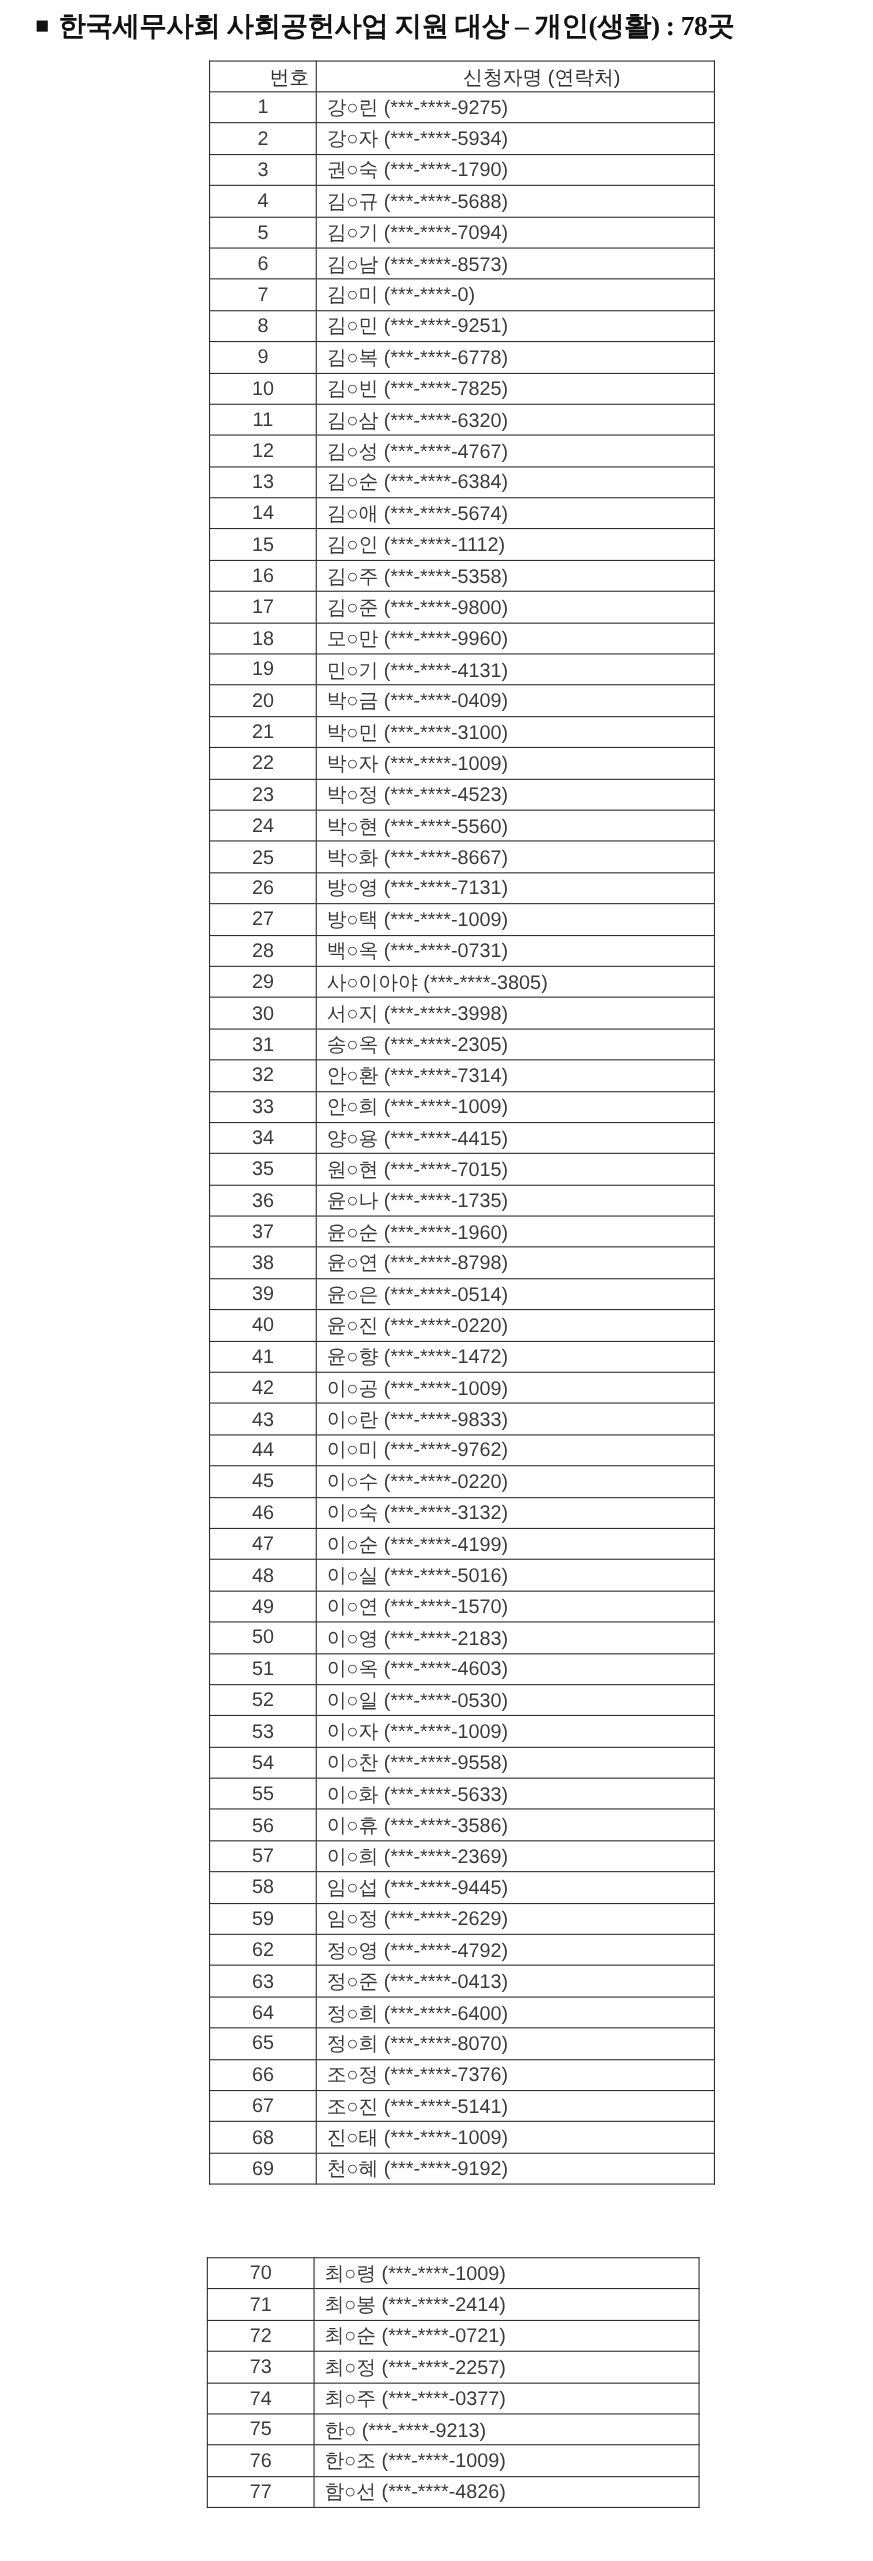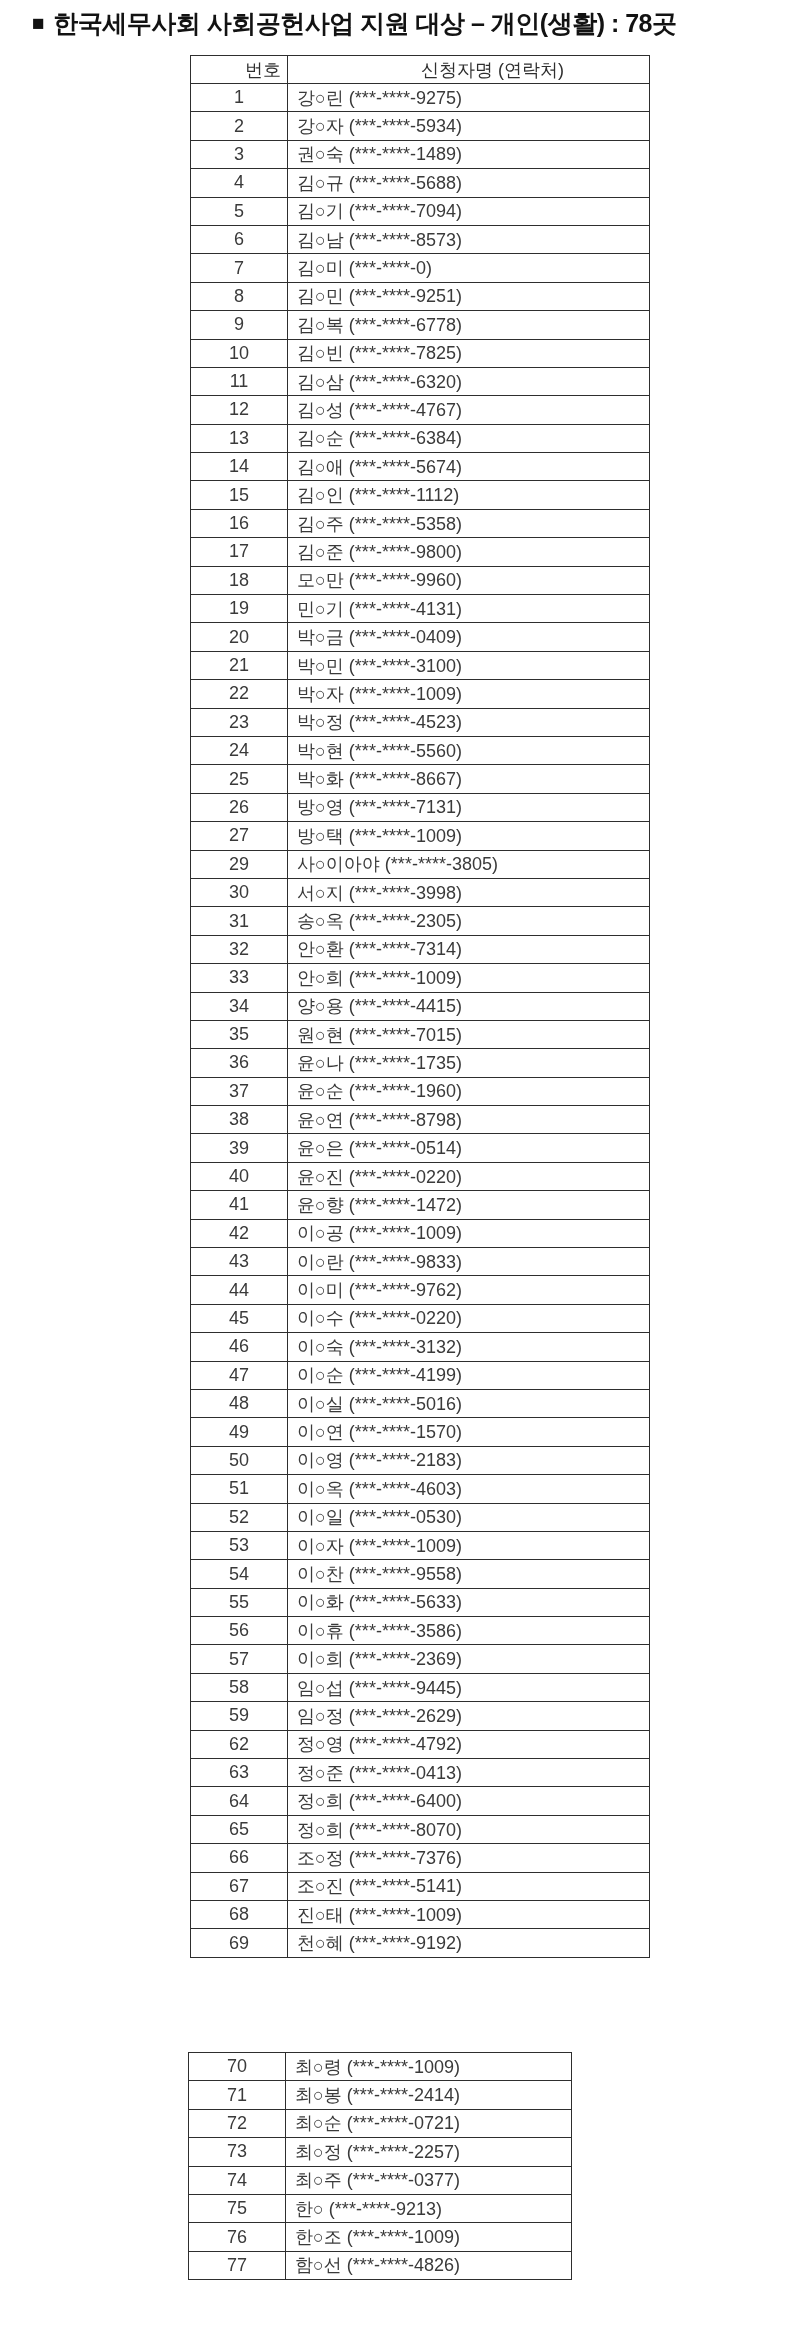--- a/index.html
+++ b/index.html
@@ -10,34 +10,35 @@
     font-family: "Liberation Sans", "DejaVu Sans", sans-serif;
   }
   .doc-title {
     position: absolute;
     left: 32px; top: 7px;
     font-size: 25px;
     font-weight: bold;
     color: #121212;
     white-space: nowrap;
     letter-spacing: -0.5px;
+    font-family: Liberation Serif, serif;
   }
   .doc-title .bullet {
     font-size: 21px;
     margin-right: 9px;
     vertical-align: 2px;
   }
   table.seg {
     position: absolute;
     border-collapse: collapse;
     table-layout: fixed;
     background: #ffffff;
   }
   table.seg1 { left: 190px; top: 55px; width: 460px; }
-  table.seg2 { left: 188px; top: 2052px; width: 384px; }
+  table.seg2 { left: 188px; top: 2052px; width: 448px; }
   .seg th, .seg td {
     border: 1px solid #2e2e2e;
     padding: 0;
     white-space: nowrap;
     overflow: hidden;
   }
   .seg th {
     height: 27px;
     font-weight: normal;
     font-size: 18px;
@@ -76,21 +77,21 @@
       <tr>
         <td class="cell-no">1</td>
         <td class="cell-name">강○린 (***-****-9275)</td>
       </tr>
       <tr>
         <td class="cell-no">2</td>
         <td class="cell-name">강○자 (***-****-5934)</td>
       </tr>
       <tr>
         <td class="cell-no">3</td>
-        <td class="cell-name">권○숙 (***-****-1489)</td>
+        <td class="cell-name">권○숙 (***-****-1790)</td>
       </tr>
       <tr>
         <td class="cell-no">4</td>
         <td class="cell-name">김○규 (***-****-5688)</td>
       </tr>
       <tr>
         <td class="cell-no">5</td>
         <td class="cell-name">김○기 (***-****-7094)</td>
       </tr>
       <tr>
@@ -173,20 +174,24 @@
         <td class="cell-no">25</td>
         <td class="cell-name">박○화 (***-****-8667)</td>
       </tr>
       <tr>
         <td class="cell-no">26</td>
         <td class="cell-name">방○영 (***-****-7131)</td>
       </tr>
       <tr>
         <td class="cell-no">27</td>
         <td class="cell-name">방○택 (***-****-1009)</td>
+      </tr>
+      <tr>
+        <td class="cell-no">28</td>
+        <td class="cell-name">백○옥 (***-****-0731)</td>
       </tr>
       <tr>
         <td class="cell-no">29</td>
         <td class="cell-name">사○이아야 (***-****-3805)</td>
       </tr>
       <tr>
         <td class="cell-no">30</td>
         <td class="cell-name">서○지 (***-****-3998)</td>
       </tr>
       <tr>

